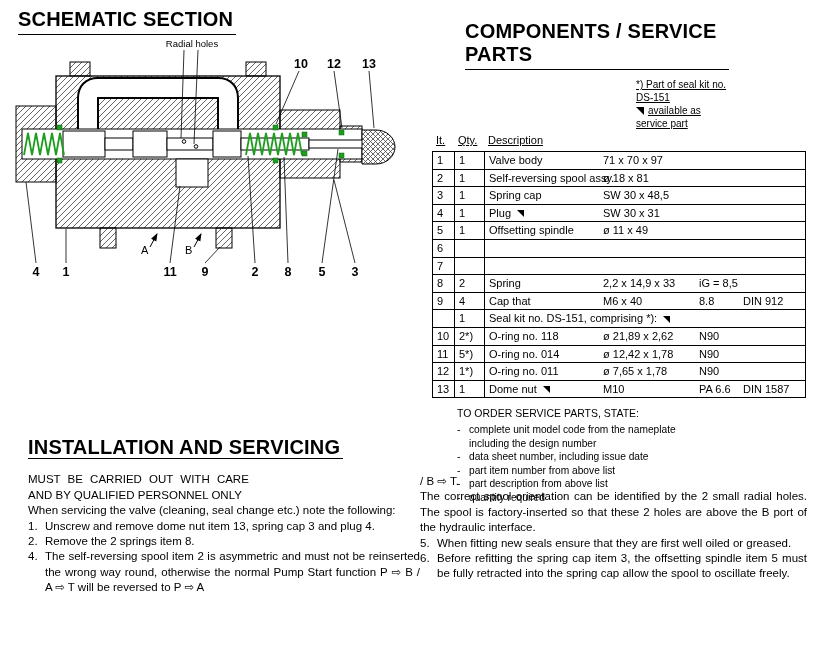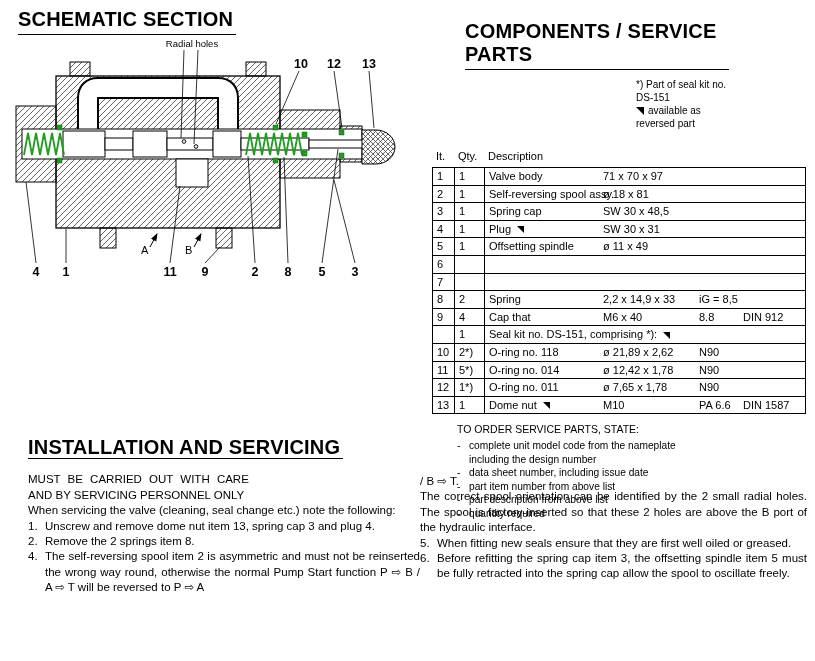--- a/index.html
+++ b/index.html
@@ -8,27 +8,27 @@
     font-family:"Liberation Sans", sans-serif;position:relative;overflow:hidden;
   }
   .abs{position:absolute;}
   .sec-title{
     font-size:20px;font-weight:bold;letter-spacing:.2px;
     display:inline-block;border-bottom:1.4px solid #000;padding:0 3px 3px 0;margin:0;
   }
   
   .comp-block{left:432px;top:20px;width:297px;}
   .comp-title{margin-left:33px;}
-  .note{margin-left:204px;margin-top:8px;font-size:10px;line-height:13px;text-align:left;}
+  .note{margin-left:204px;margin-top:8px;font-size:10px;line-height:13px;text-align:left;text-decoration:underline;}
   .ctable{border:1.2px solid #000;width:374px;margin-top:3px;box-sizing:border-box;}
   .thead,.trow{
     display:grid;grid-template-columns:22px 30px 114px 96px 44px 64px;
     font-size:11px;height:16.6px;line-height:16.4px;
   }
-  .thead{height:16px;margin-top:18px;}
+  .thead{height:16px;margin-top:2px;text-decoration:underline;}
   .trow{border-top:1px solid #000;}
   .trow:nth-of-type(1){border-top:none;}
   .c{padding:0 0 0 4px;white-space:nowrap;overflow:visible;}
   .c.it{border-right:1px solid #000;}
   .c.qty{border-right:1px solid #000;}
   .mark{
     display:inline-block;width:0;height:0;border-top:7px solid #000;
     border-left:7px solid transparent;margin-left:6px;vertical-align:middle;
   }
   .mark.pre{margin-left:0;margin-right:4px;border-top-width:8px;border-left-width:8px;}
@@ -170,21 +170,21 @@
   <text class="port" x="177" y="220">B</text>
 </svg>
 
 <div class="abs comp-block">
   <div class="comp-title">
     <span class="sec-title">COMPONENTS / SERVICE PARTS</span>
   </div>
 
   <div class="note">
     <div>*) Part of seal kit no. DS-151</div>
-    <div><span class="mark pre"></span><span>available as reversed part</span></div>
+    <div><span class="mark pre"></span><span>available as service part</span></div>
   </div>
 
   <div class="thead">
     <div class="c">It.</div>
     <div class="c">Qty.</div>
     <div class="c">Description</div>
     <div class="c"></div>
       <div class="c"></div>
       <div class="c"></div>
   </div>
@@ -330,21 +330,21 @@
         <span class="dash">-</span>
         <span>quantity required</span>
       </div>
   </div>
 </div>
 
 <div class="abs install install-left">
   <span class="sec-title">INSTALLATION AND SERVICING</span>
   <div style="height:13px;"></div>
   <div class="caps1">MUST BE CARRIED OUT WITH CARE</div>
-  <div>AND BY SERVICING PERSONNEL ONLY</div>
+  <div>AND BY QUALIFIED PERSONNEL ONLY</div>
   <div class="intro">When servicing the valve (cleaning, seal change etc.) note the following:</div>
   <div class="step">
       <span class="stepnum">1.</span><span>Unscrew and remove dome nut item 13, spring cap 3 and plug 4.</span>
     </div><div class="step">
       <span class="stepnum">2.</span><span>Remove the 2 springs item 8.</span>
     </div><div class="step">
       <span class="stepnum">4.</span><span>The self-reversing spool item 2 is asymmetric and must not be reinserted the wrong way round, otherwise the normal Pump Start function P ⇨ B / A ⇨ T  will be reversed to P ⇨ A</span>
     </div>
 </div>
 

